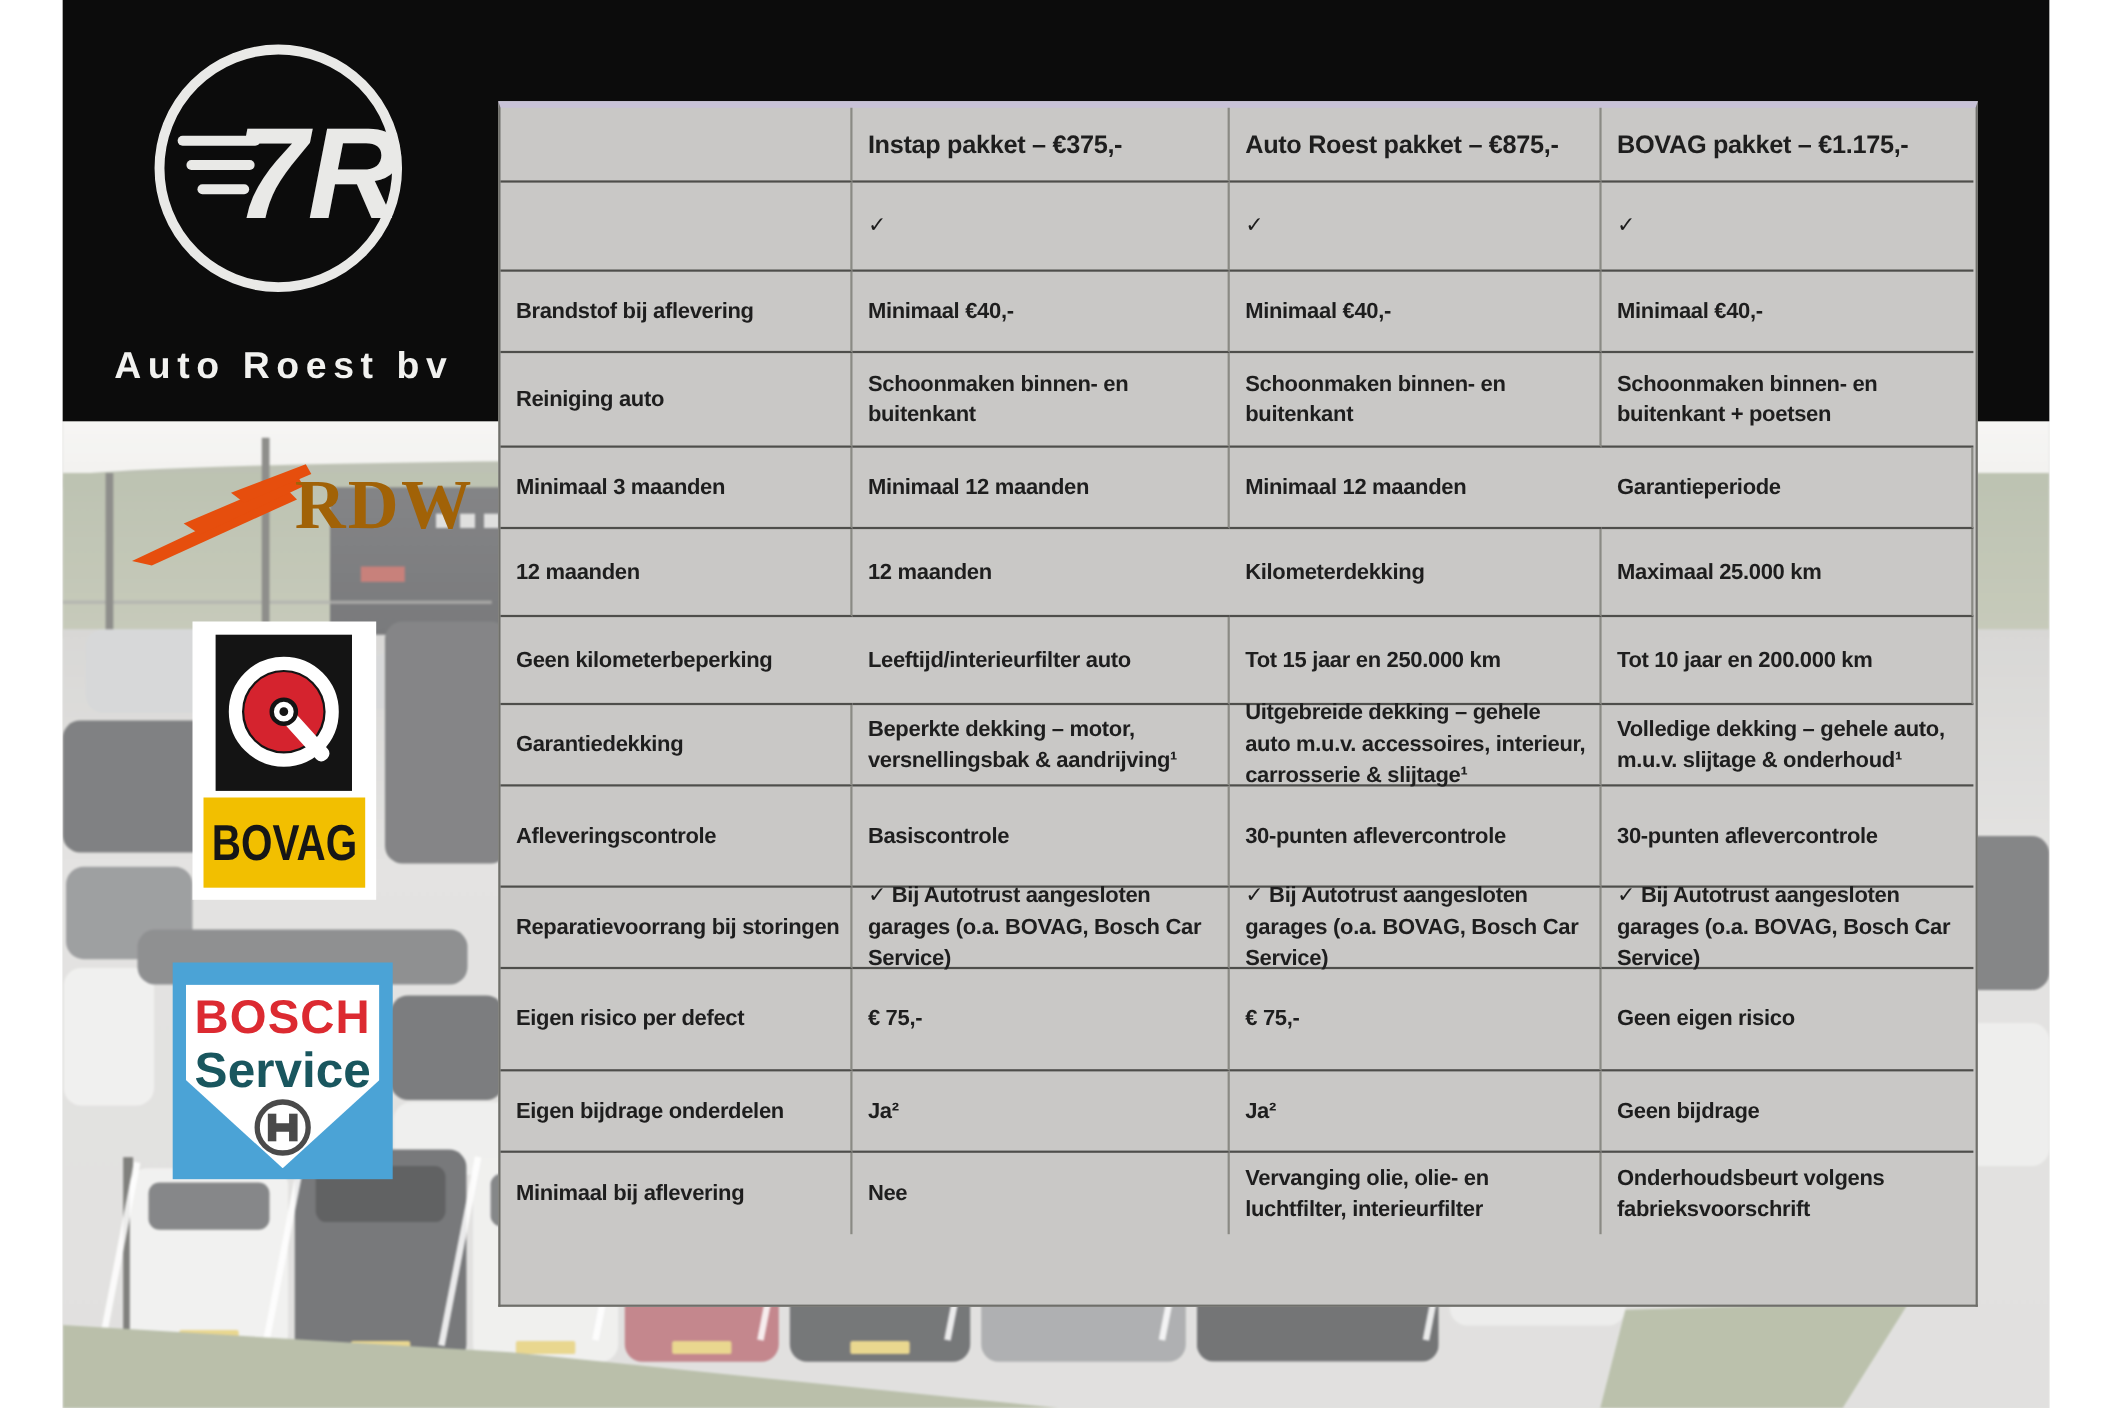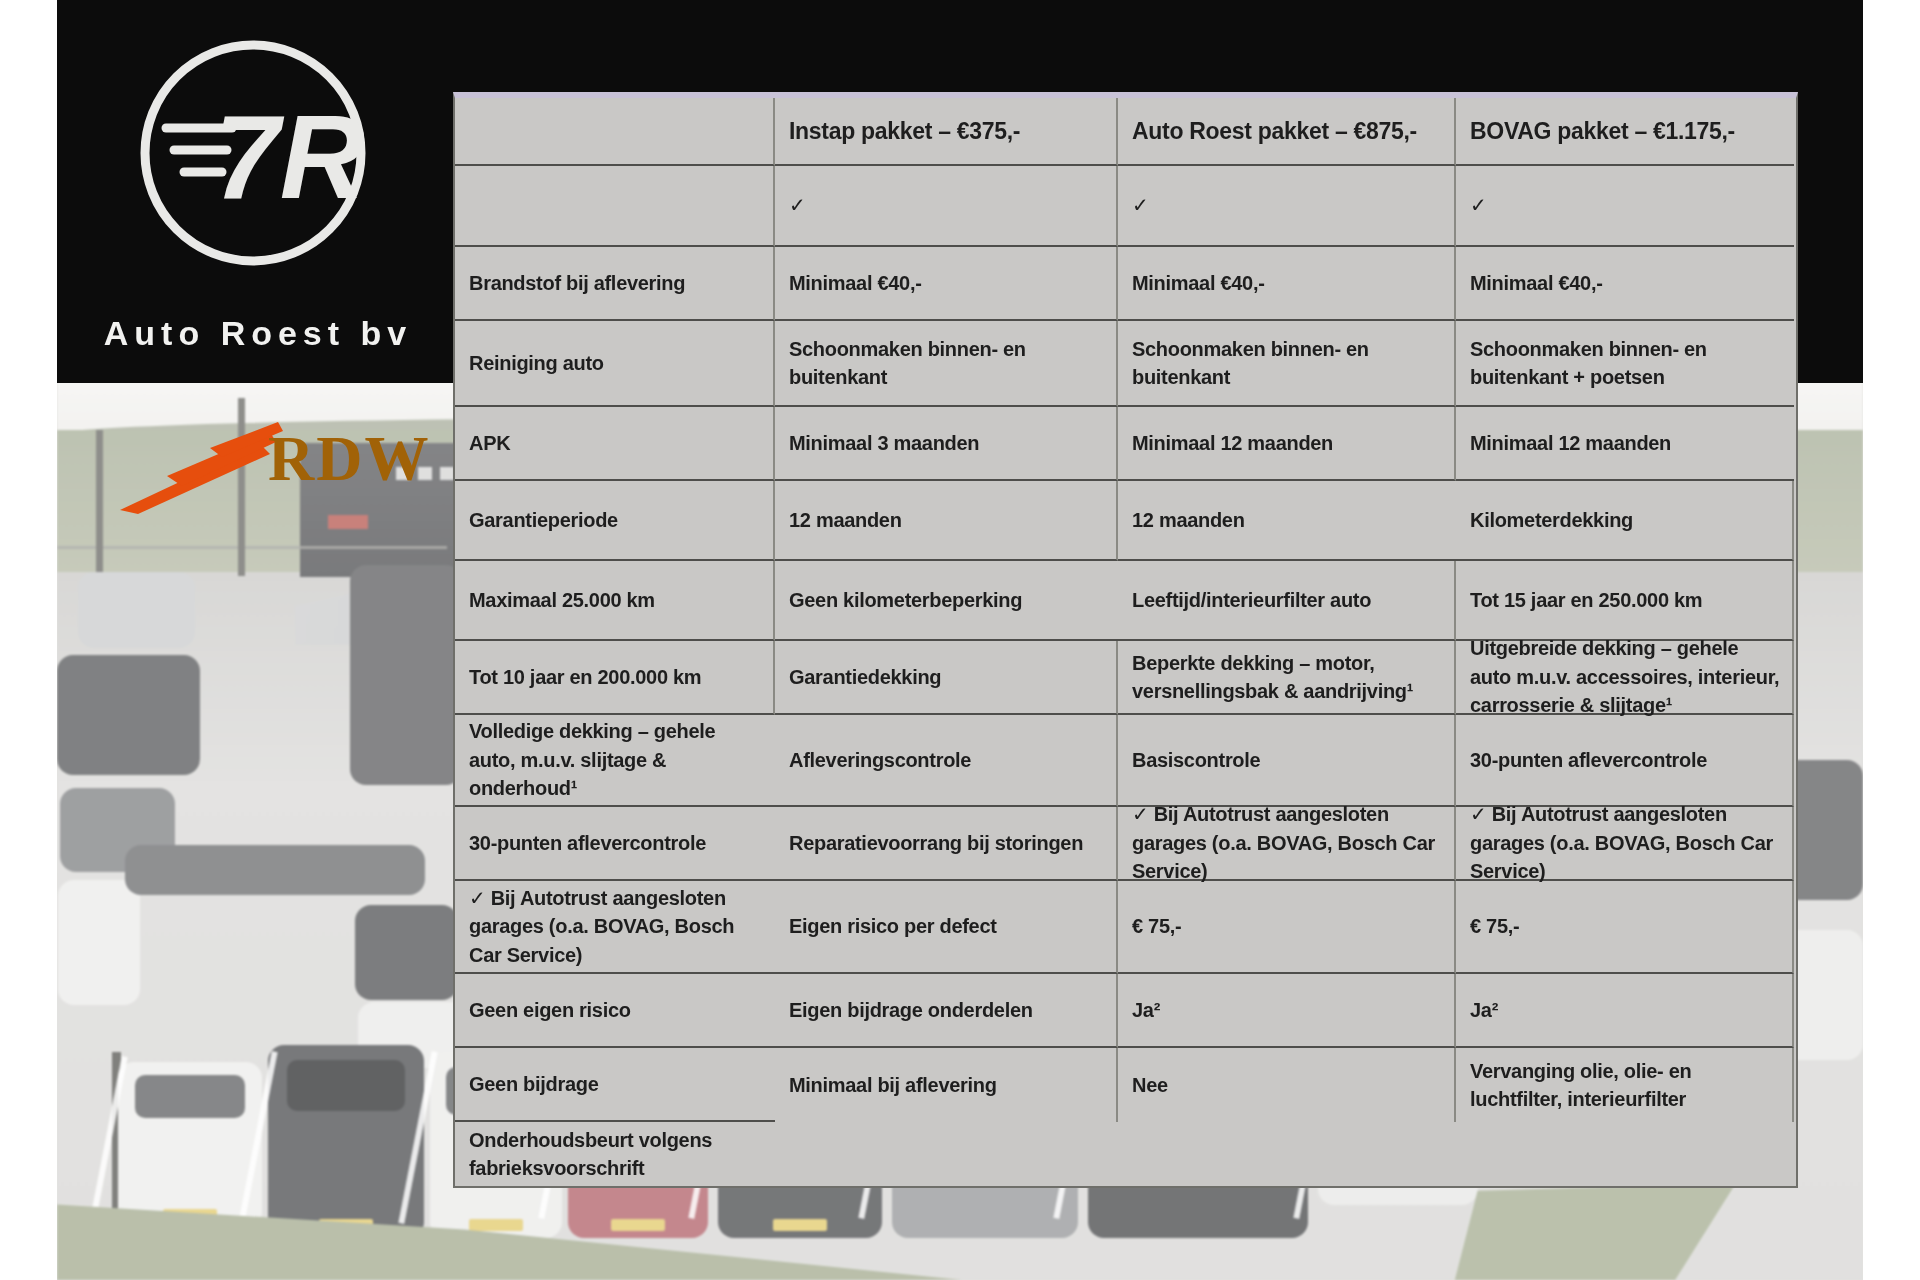--- a/index.html
+++ b/index.html
@@ -168,40 +168,63 @@
 
   <div class="rdw">
     <svg viewBox="0 0 190 95" width="190" height="95" style="position:absolute;left:2px;top:6px;">
       <polygon points="8,90 148,24 158,34 26,94" fill="#e64e0d"></polygon>
       <polygon points="55,56 158,12 164,22 70,66" fill="#e64e0d"></polygon>
       <polygon points="98,28 166,2 171,11 110,37" fill="#e64e0d"></polygon>
     </svg>
     <span class="word">RDW</span>
   </div>
 
-
+  <div class="bovag">
+    <div class="sq">
+      <div class="ring"></div>
+      <div class="disc"></div>
+      <div class="needle"></div>
+      <div class="hub">
+        <div class="dot"></div>
+      </div>
+    </div>
+    <div class="bar">
+      <span class="word">BOVAG</span>
+    </div>
+  </div>
+
+  <div class="bosch">
+    <div class="banner"></div>
+    <div class="l1">BOSCH</div>
+    <div class="l2">Service</div>
+    <svg class="arm" viewBox="0 0 58 58" width="56" height="56">
+      <circle cx="29" cy="29" r="24" fill="none" stroke="#4a4a4a" stroke-width="5"></circle>
+      <rect x="15" y="16" width="8" height="26" fill="#4a4a4a"></rect>
+      <rect x="35" y="16" width="8" height="26" fill="#4a4a4a"></rect>
+      <rect x="18" y="25" width="22" height="8" fill="#4a4a4a"></rect>
+    </svg>
+  </div>
 
   <div class="table">
       <div class="cell head"></div>
       <div class="cell head">Instap pakket – €375,-</div>
       <div class="cell head">Auto Roest pakket – €875,-</div>
       <div class="cell head last-col">BOVAG pakket – €1.175,-</div>
       <div class="cell label"></div>
       <div class="cell value">✓</div>
       <div class="cell value">✓</div>
       <div class="cell value last-col">✓</div>
       <div class="cell label">Brandstof bij aflevering</div>
       <div class="cell value">Minimaal €40,-</div>
       <div class="cell value">Minimaal €40,-</div>
       <div class="cell value last-col">Minimaal €40,-</div>
       <div class="cell label">Reiniging auto</div>
       <div class="cell value">Schoonmaken binnen- en buitenkant</div>
       <div class="cell value">Schoonmaken binnen- en buitenkant</div>
       <div class="cell value last-col">Schoonmaken binnen- en buitenkant + poetsen</div>
-      <div class="cell label">APK</div>
       <div class="cell value">Minimaal 3 maanden</div>
       <div class="cell value">Minimaal 12 maanden</div>
       <div class="cell value last-col">Minimaal 12 maanden</div>
       <div class="cell label">Garantieperiode</div>
       <div class="cell value">12 maanden</div>
       <div class="cell value last-col">12 maanden</div>
       <div class="cell label">Kilometerdekking</div>
       <div class="cell value">Maximaal 25.000 km</div>
       <div class="cell value last-col">Geen kilometerbeperking</div>
       <div class="cell label">Leeftijd/interieurfilter auto</div>

